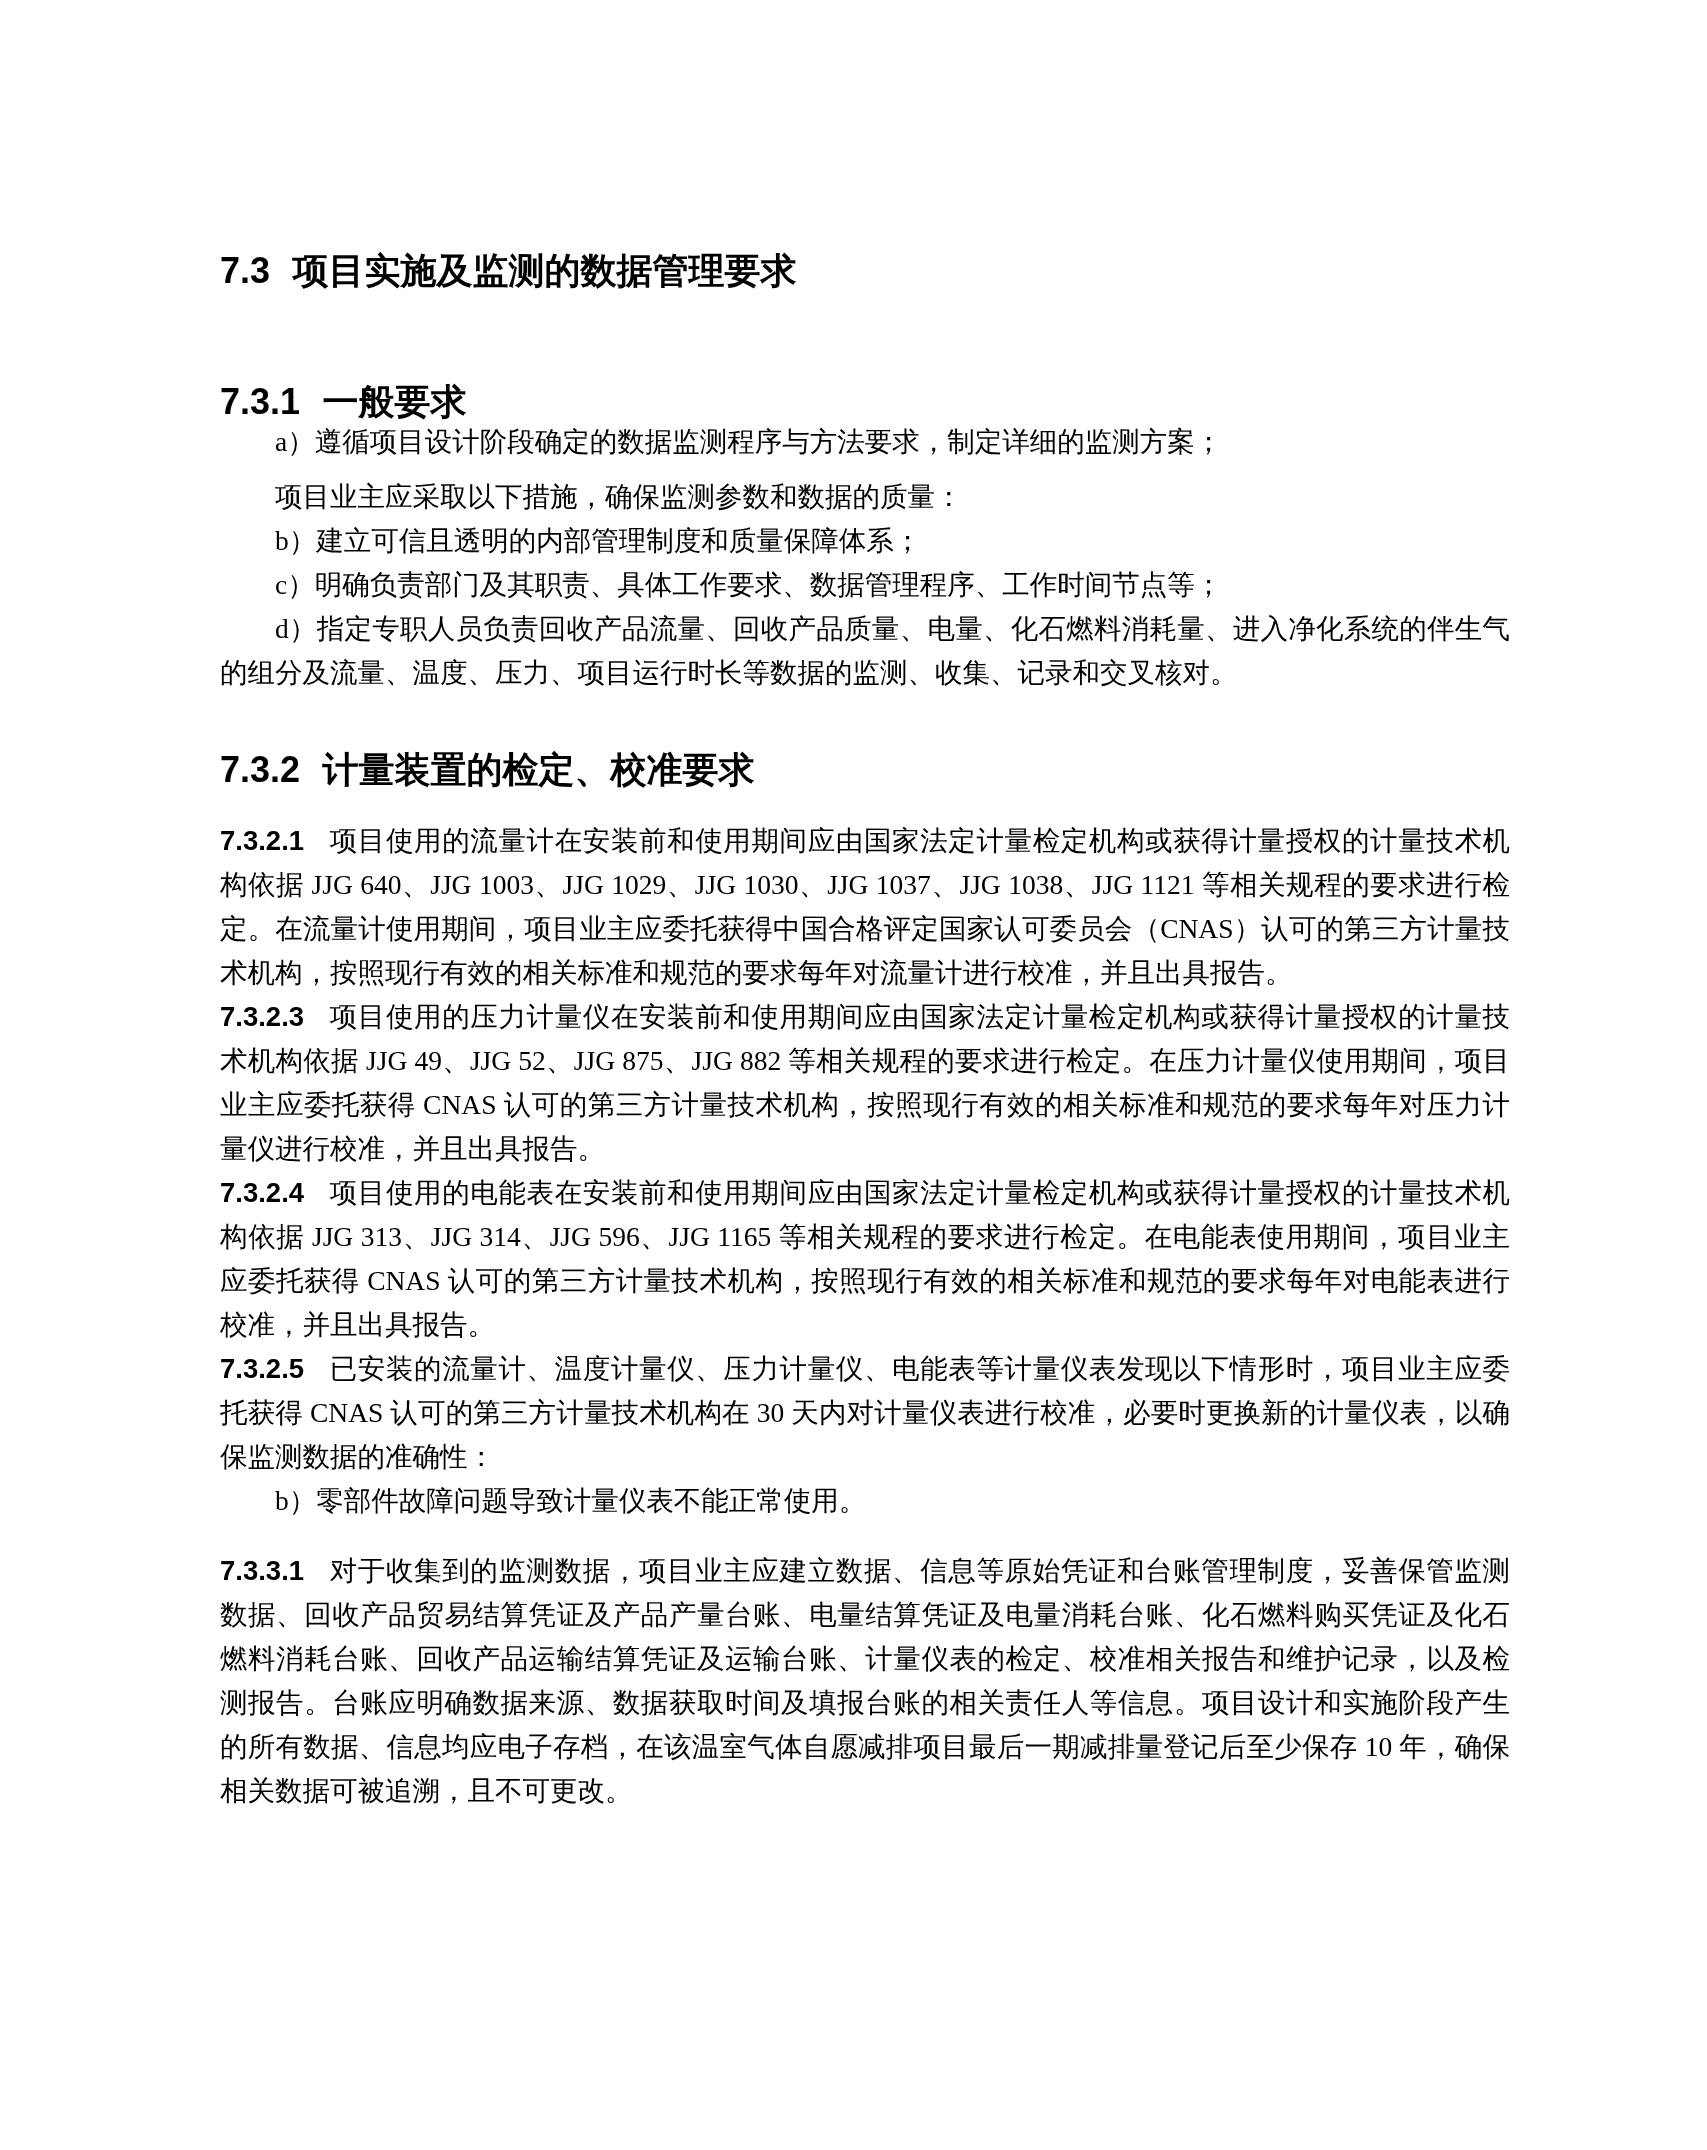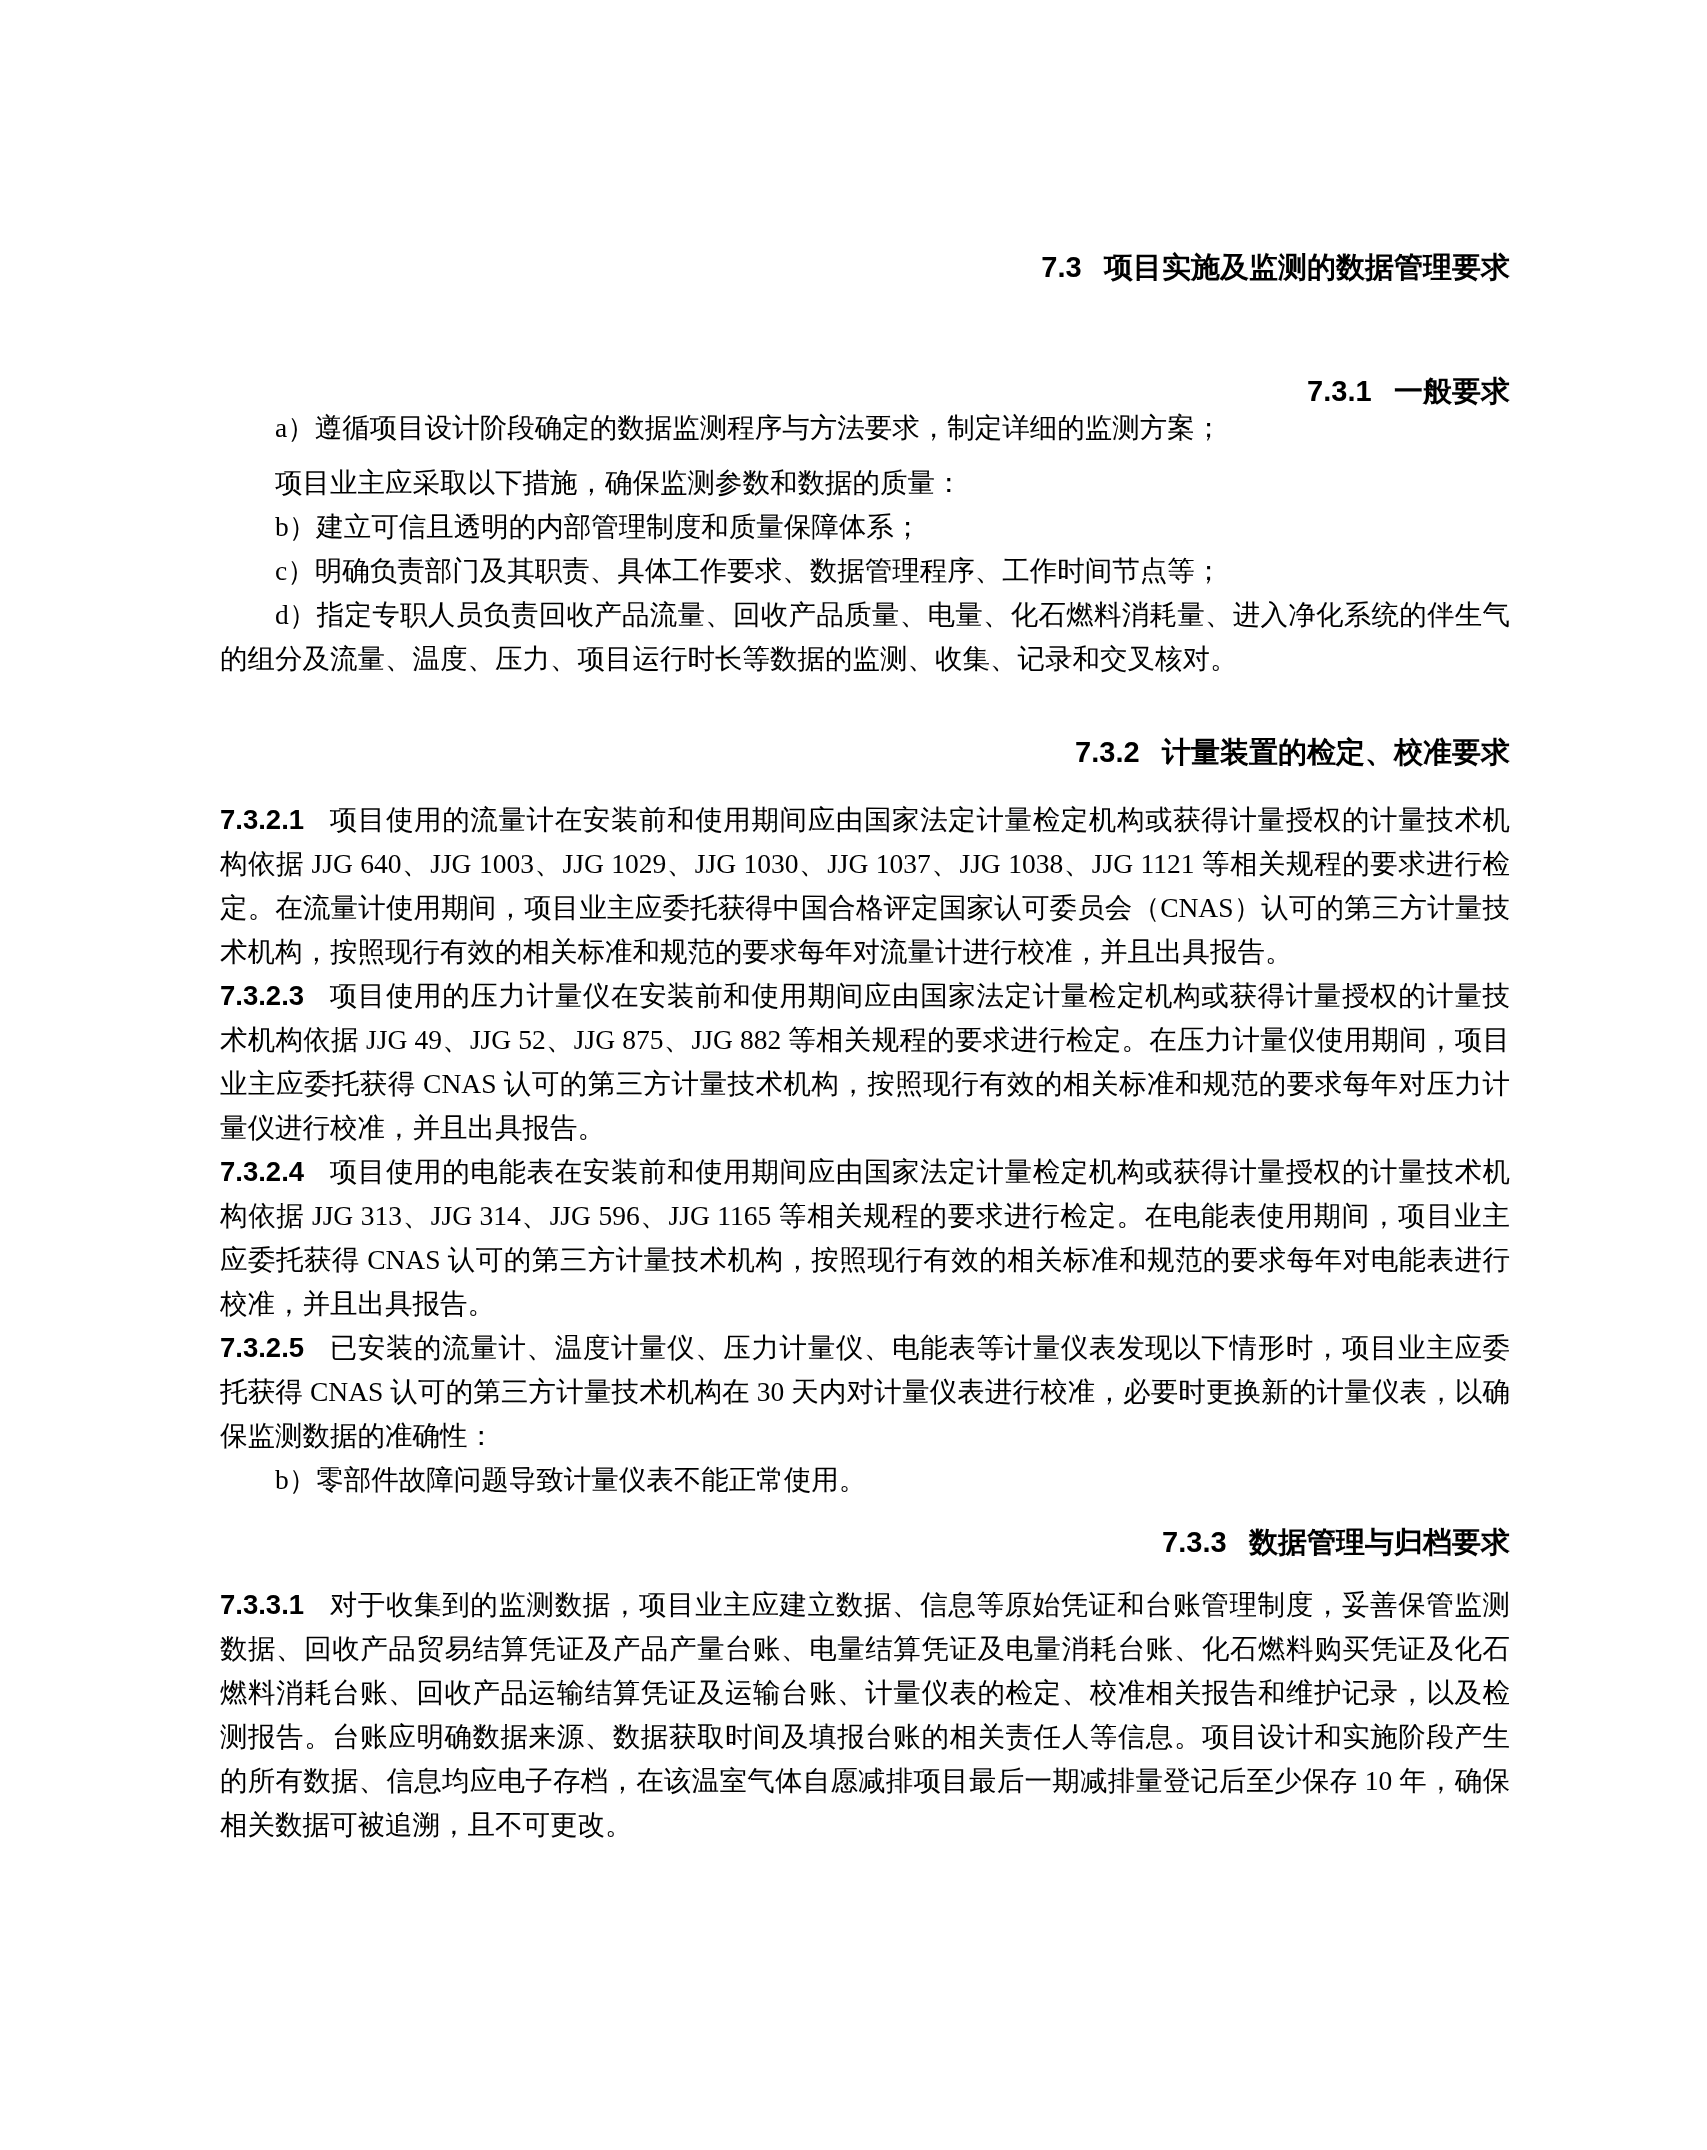--- a/index.html
+++ b/index.html
@@ -12,24 +12,23 @@
     overflow:hidden;
   }
   .content{
     position:absolute;
     left:220px;top:0;
     width:1290px;
   }
   .heading{
     font-family:"Liberation Sans","DejaVu Sans",sans-serif;
     font-weight:bold;
-    font-size:29px;
+    font-size:36px;
     line-height:1;
     white-space:nowrap;
-    text-align:right;
   }
   .heading .hnum{display:inline-block;margin-right:22.4px;}
   .bodytext{
     font-size:27.5px;
     line-height:44px;
     text-align:justify;
   }
   p{margin:0;}
   .indent{text-indent:55px;}
   .clause{margin:0;}
@@ -81,23 +80,20 @@
       </p>
       <p class="clause">
         <span class="cnum">7.3.2.4</span><span>项目使用的电能表在安装前和使用期间应由国家法定计量检定机构或获得计量授权的计量技术机构依据 JJG 313、JJG 314、JJG 596、JJG 1165 等相关规程的要求进行检定。在电能表使用期间，项目业主应委托获得 CNAS 认可的第三方计量技术机构，按照现行有效的相关标准和规范的要求每年对电能表进行校准，并且出具报告。</span>
       </p>
       <p class="clause">
         <span class="cnum">7.3.2.5</span><span>已安装的流量计、温度计量仪、压力计量仪、电能表等计量仪表发现以下情形时，项目业主应委托获得 CNAS 认可的第三方计量技术机构在 30 天内对计量仪表进行校准，必要时更换新的计量仪表，以确保监测数据的准确性：</span>
       </p>
       <p class="indent">b）零部件故障问题导致计量仪表不能正常使用。</p>
     </div>
 
-    <div class="heading" id="h733">
-      <span class="hnum">7.3.3</span><span>数据管理与归档要求</span>
-    </div>
 
     <div class="bodytext">
       <p class="clause" id="c7331">
         <span class="cnum">7.3.3.1</span><span>对于收集到的监测数据，项目业主应建立数据、信息等原始凭证和台账管理制度，妥善保管监测数据、回收产品贸易结算凭证及产品产量台账、电量结算凭证及电量消耗台账、化石燃料购买凭证及化石燃料消耗台账、回收产品运输结算凭证及运输台账、计量仪表的检定、校准相关报告和维护记录，以及检测报告。台账应明确数据来源、数据获取时间及填报台账的相关责任人等信息。项目设计和实施阶段产生的所有数据、信息均应电子存档，在该温室气体自愿减排项目最后一期减排量登记后至少保存 10 年，确保相关数据可被追溯，且不可更改。</span>
       </p>
     </div>
 
   </div>
 
 </div>

